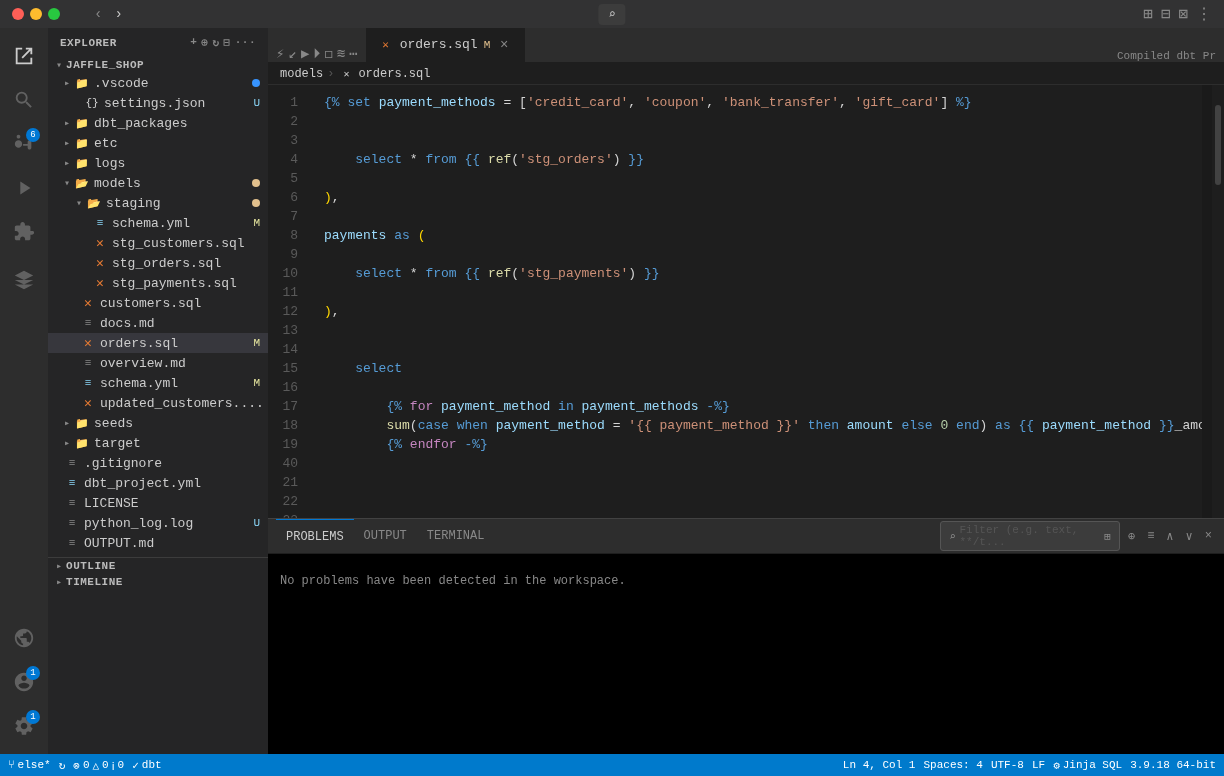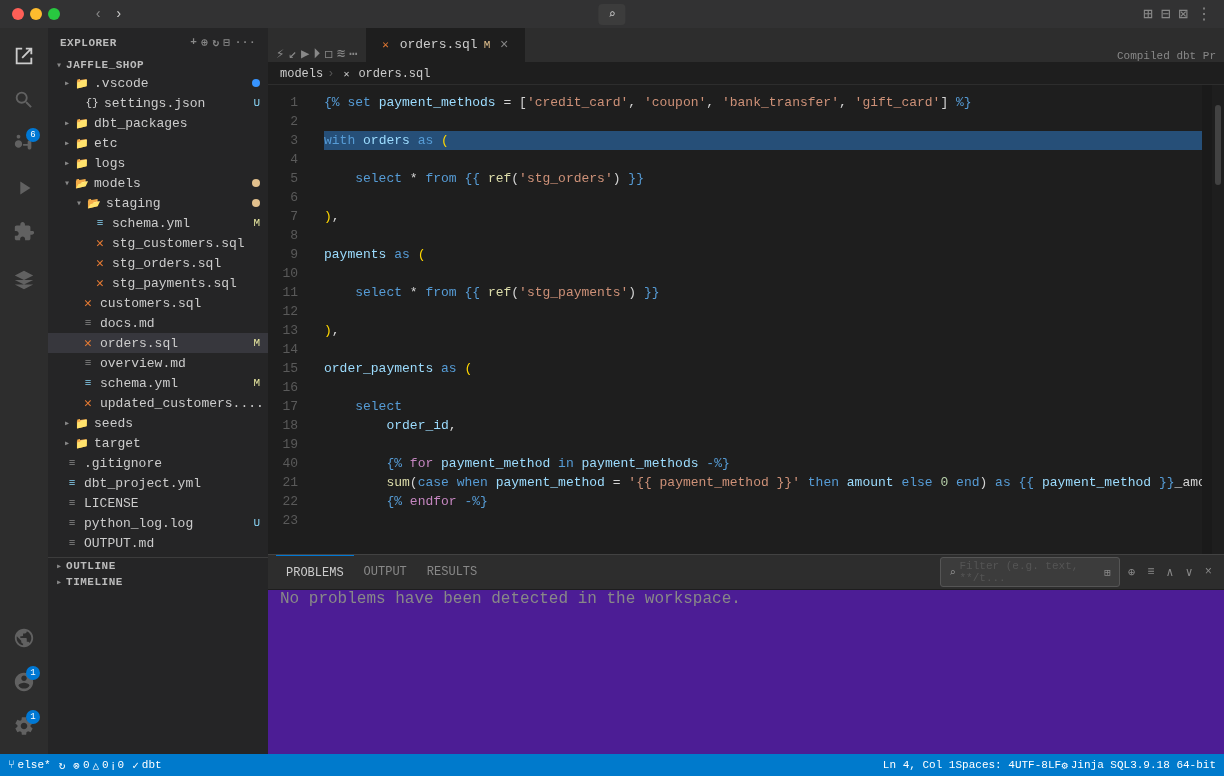--- a/index.html
+++ b/index.html
@@ -292,22 +292,22 @@
       width: 6px;
       margin: 0 auto;
       height: 80px;
       background: #424242;
       border-radius: 3px;
       margin-top: 20px;
     }
 
     
     .panel {
-      height: 200px;
-      background: #4c1d95;
+      height: 236px;
+      background: #000000;
       border-top: 1px solid #424242;
       display: flex;
       flex-direction: column;
       flex-shrink: 0;
     }
     .panel-tabs {
       display: flex;
       align-items: center;
       height: 35px;
       background: #2d2d2d;
@@ -347,39 +347,39 @@
     }
     .panel-action-btn {
       color: #888;
       padding: 2px 4px;
       cursor: pointer;
       border-radius: 3px;
     }
 
     .panel-content {
       flex: 1;
-      padding: 0 12px;
-      font-size: 16px;
+      padding: 20px 12px;
+      font-size: 12px;
       color: #888;
     }
 
     
     .status-bar {
       height: 22px;
       background: #007acc;
       display: flex;
       align-items: center;
       padding: 0 8px;
       font-size: 11px;
       color: #ffffff;
       flex-shrink: 0;
       gap: 12px;
     }
     .status-left { display: flex; gap: 8px; align-items: center; }
-    .status-right { margin-left: auto; display: flex; align-items: center; }
+    .status-right { margin-left: auto; display: flex; gap: 8px; align-items: center; }
     .status-item { display: flex; align-items: center; gap: 3px; cursor: pointer; }
     .yml-icon { color: #89d4f5; font-size: 11px; }
     .md-icon { color: #888; font-size: 11px; }
     .json-icon { color: #d4d4d4; font-size: 11px; }
     .txt-icon { color: #888; font-size: 11px; }
     .x-icon { color: #e37933; font-size: 13px; }
 
     .chevron { color: #888; font-size: 10px; }
     .chevron-open::before { content: "▾"; }
     .chevron-closed::before { content: "▸"; }
@@ -688,36 +688,33 @@
             <div>18</div>
             <div>19</div>
             <div>40</div>
           <div>21</div>
             <div>22</div>
             <div>23</div>
         </div>
         <div class="code-area">
           <div class="code-line"><span class="jinja" style="color:#569cd6">{% </span><span style="color:#569cd6">set</span><span class="plain"> </span><span style="color:#9cdcfe">payment_methods</span><span class="plain"> = [</span><span style="color:#ce9178">'credit_card'</span><span class="plain">, </span><span style="color:#ce9178">'coupon'</span><span class="plain">, </span><span style="color:#ce9178">'bank_transfer'</span><span class="plain">, </span><span style="color:#ce9178">'gift_card'</span><span class="plain">] </span><span style="color:#569cd6">%}</span></div>
           <div class="code-line">&nbsp;</div>
-          <div class="code-line selection-line"><span style="color:#569cd6">with</span><span class="plain"> </span><span style="color:#9cdcfe">orders</span><span class="plain"> </span><span style="color:#569cd6">as</span><span class="plain"> </span><span style="color:#ffd700">(</span></div>
           <div class="code-line">&nbsp;</div>
           <div class="code-line"><span style="color:transparent">    </span><span style="color:#569cd6">select</span><span class="plain"> * </span><span style="color:#569cd6">from</span><span class="plain"> </span><span style="color:#569cd6">{{ </span><span style="color:#dcdcaa">ref</span><span class="plain">(</span><span style="color:#ce9178">'stg_orders'</span><span class="plain">) </span><span style="color:#569cd6">}}</span></div>
           <div class="code-line">&nbsp;</div>
           <div class="code-line"><span style="color:#ffd700">)</span><span class="plain">,</span></div>
           <div class="code-line">&nbsp;</div>
           <div class="code-line"><span style="color:#9cdcfe">payments</span><span class="plain"> </span><span style="color:#569cd6">as</span><span class="plain"> </span><span style="color:#ffd700">(</span></div>
           <div class="code-line">&nbsp;</div>
           <div class="code-line"><span style="color:transparent">    </span><span style="color:#569cd6">select</span><span class="plain"> * </span><span style="color:#569cd6">from</span><span class="plain"> </span><span style="color:#569cd6">{{ </span><span style="color:#dcdcaa">ref</span><span class="plain">(</span><span style="color:#ce9178">'stg_payments'</span><span class="plain">) </span><span style="color:#569cd6">}}</span></div>
           <div class="code-line">&nbsp;</div>
           <div class="code-line"><span style="color:#ffd700">)</span><span class="plain">,</span></div>
           <div class="code-line">&nbsp;</div>
-          <div class="code-line"><span style="color:#9cdcfe">order_payments</span><span class="plain"> </span><span style="color:#569cd6">as</span><span class="plain"> </span><span style="color:#ffd700">(</span></div>
           <div class="code-line">&nbsp;</div>
           <div class="code-line"><span style="color:transparent">    </span><span style="color:#569cd6">select</span></div>
-          <div class="code-line"><span style="color:transparent">        </span><span style="color:#9cdcfe">order_id</span><span class="plain">,</span></div>
           <div class="code-line">&nbsp;</div>
           <div class="code-line"><span style="color:transparent">        </span><span style="color:#569cd6">{% </span><span style="color:#c586c0">for</span><span class="plain"> </span><span style="color:#9cdcfe">payment_method</span><span class="plain"> </span><span style="color:#569cd6">in</span><span class="plain"> </span><span style="color:#9cdcfe">payment_methods</span><span class="plain"> </span><span style="color:#569cd6">-%}</span></div>
           <div class="code-line"><span style="color:transparent">        </span><span style="color:#dcdcaa">sum</span><span class="plain">(</span><span style="color:#569cd6">case</span><span class="plain"> </span><span style="color:#569cd6">when</span><span class="plain"> </span><span style="color:#9cdcfe">payment_method</span><span class="plain"> = </span><span style="color:#ce9178">'{{ payment_method }}'</span><span class="plain"> </span><span style="color:#569cd6">then</span><span class="plain"> </span><span style="color:#9cdcfe">amount</span><span class="plain"> </span><span style="color:#569cd6">else</span><span class="plain"> </span><span style="color:#b5cea8">0</span><span class="plain"> </span><span style="color:#569cd6">end</span><span class="plain">) </span><span style="color:#569cd6">as</span><span class="plain"> </span><span style="color:#569cd6">{{ </span><span style="color:#9cdcfe">payment_method</span><span class="plain"> </span><span style="color:#569cd6">}}</span><span class="plain">_amou</span></div>
           <div class="code-line"><span style="color:transparent">        </span><span style="color:#569cd6">{% </span><span style="color:#c586c0">endfor</span><span class="plain"> </span><span style="color:#569cd6">-%}</span></div>
           <div class="code-line">&nbsp;</div>
         </div>
         <div class="minimap"></div>
         <div class="editor-scrollbar">
           <div class="scrollbar-thumb"></div>
         </div>
@@ -725,21 +722,21 @@
 
       <div class="panel">
         <div class="panel-tabs">
           <div class="panel-tab active">
             <span>PROBLEMS</span>
           </div>
           <div class="panel-tab">
             <span>OUTPUT</span>
           </div>
           <div class="panel-tab">
-            <span>RESULTS</span>
+            <span>TERMINAL</span>
           </div>
           <div class="panel-tab-spacer"></div>
           <div class="panel-actions">
             <div class="panel-filter">
               <span style="color:#888;">⌕</span>
               <span style="color:#555;font-size:11px;">Filter (e.g. text, **/t...</span>
               <span style="margin-left:auto;color:#888;">⊞</span>
             </div>
             <div class="panel-action-btn">⊕</div>
             <div class="panel-action-btn">≡</div>

